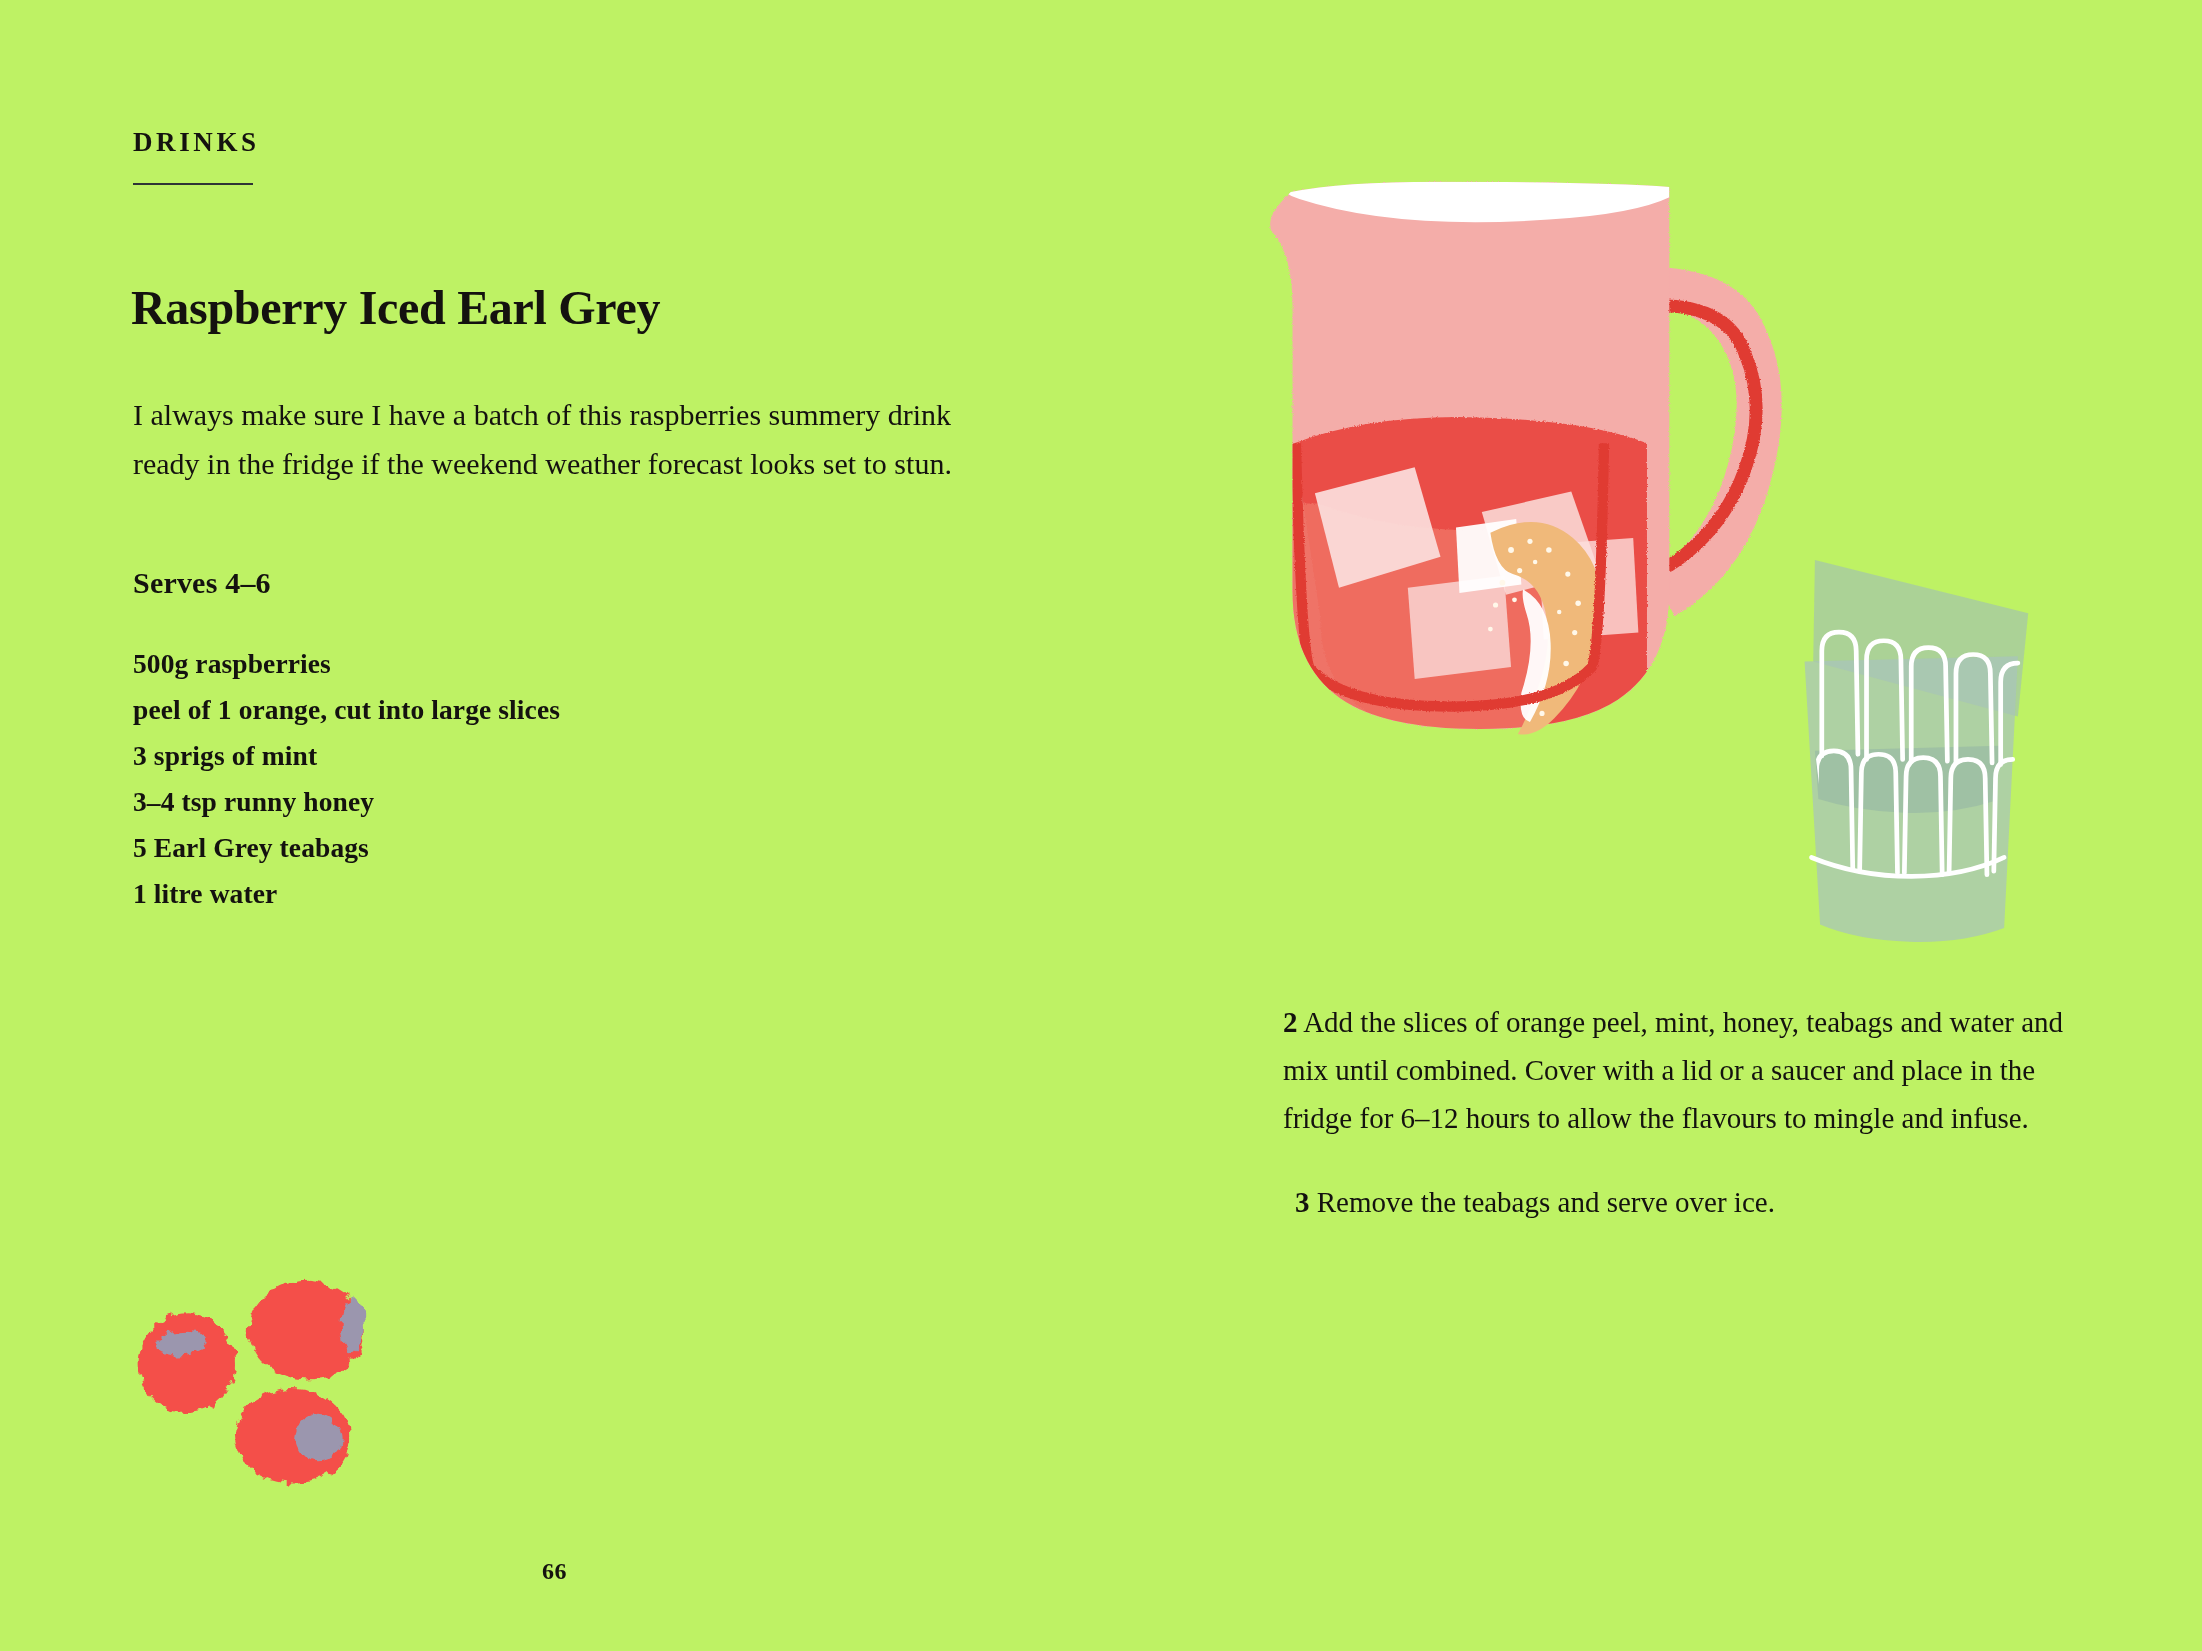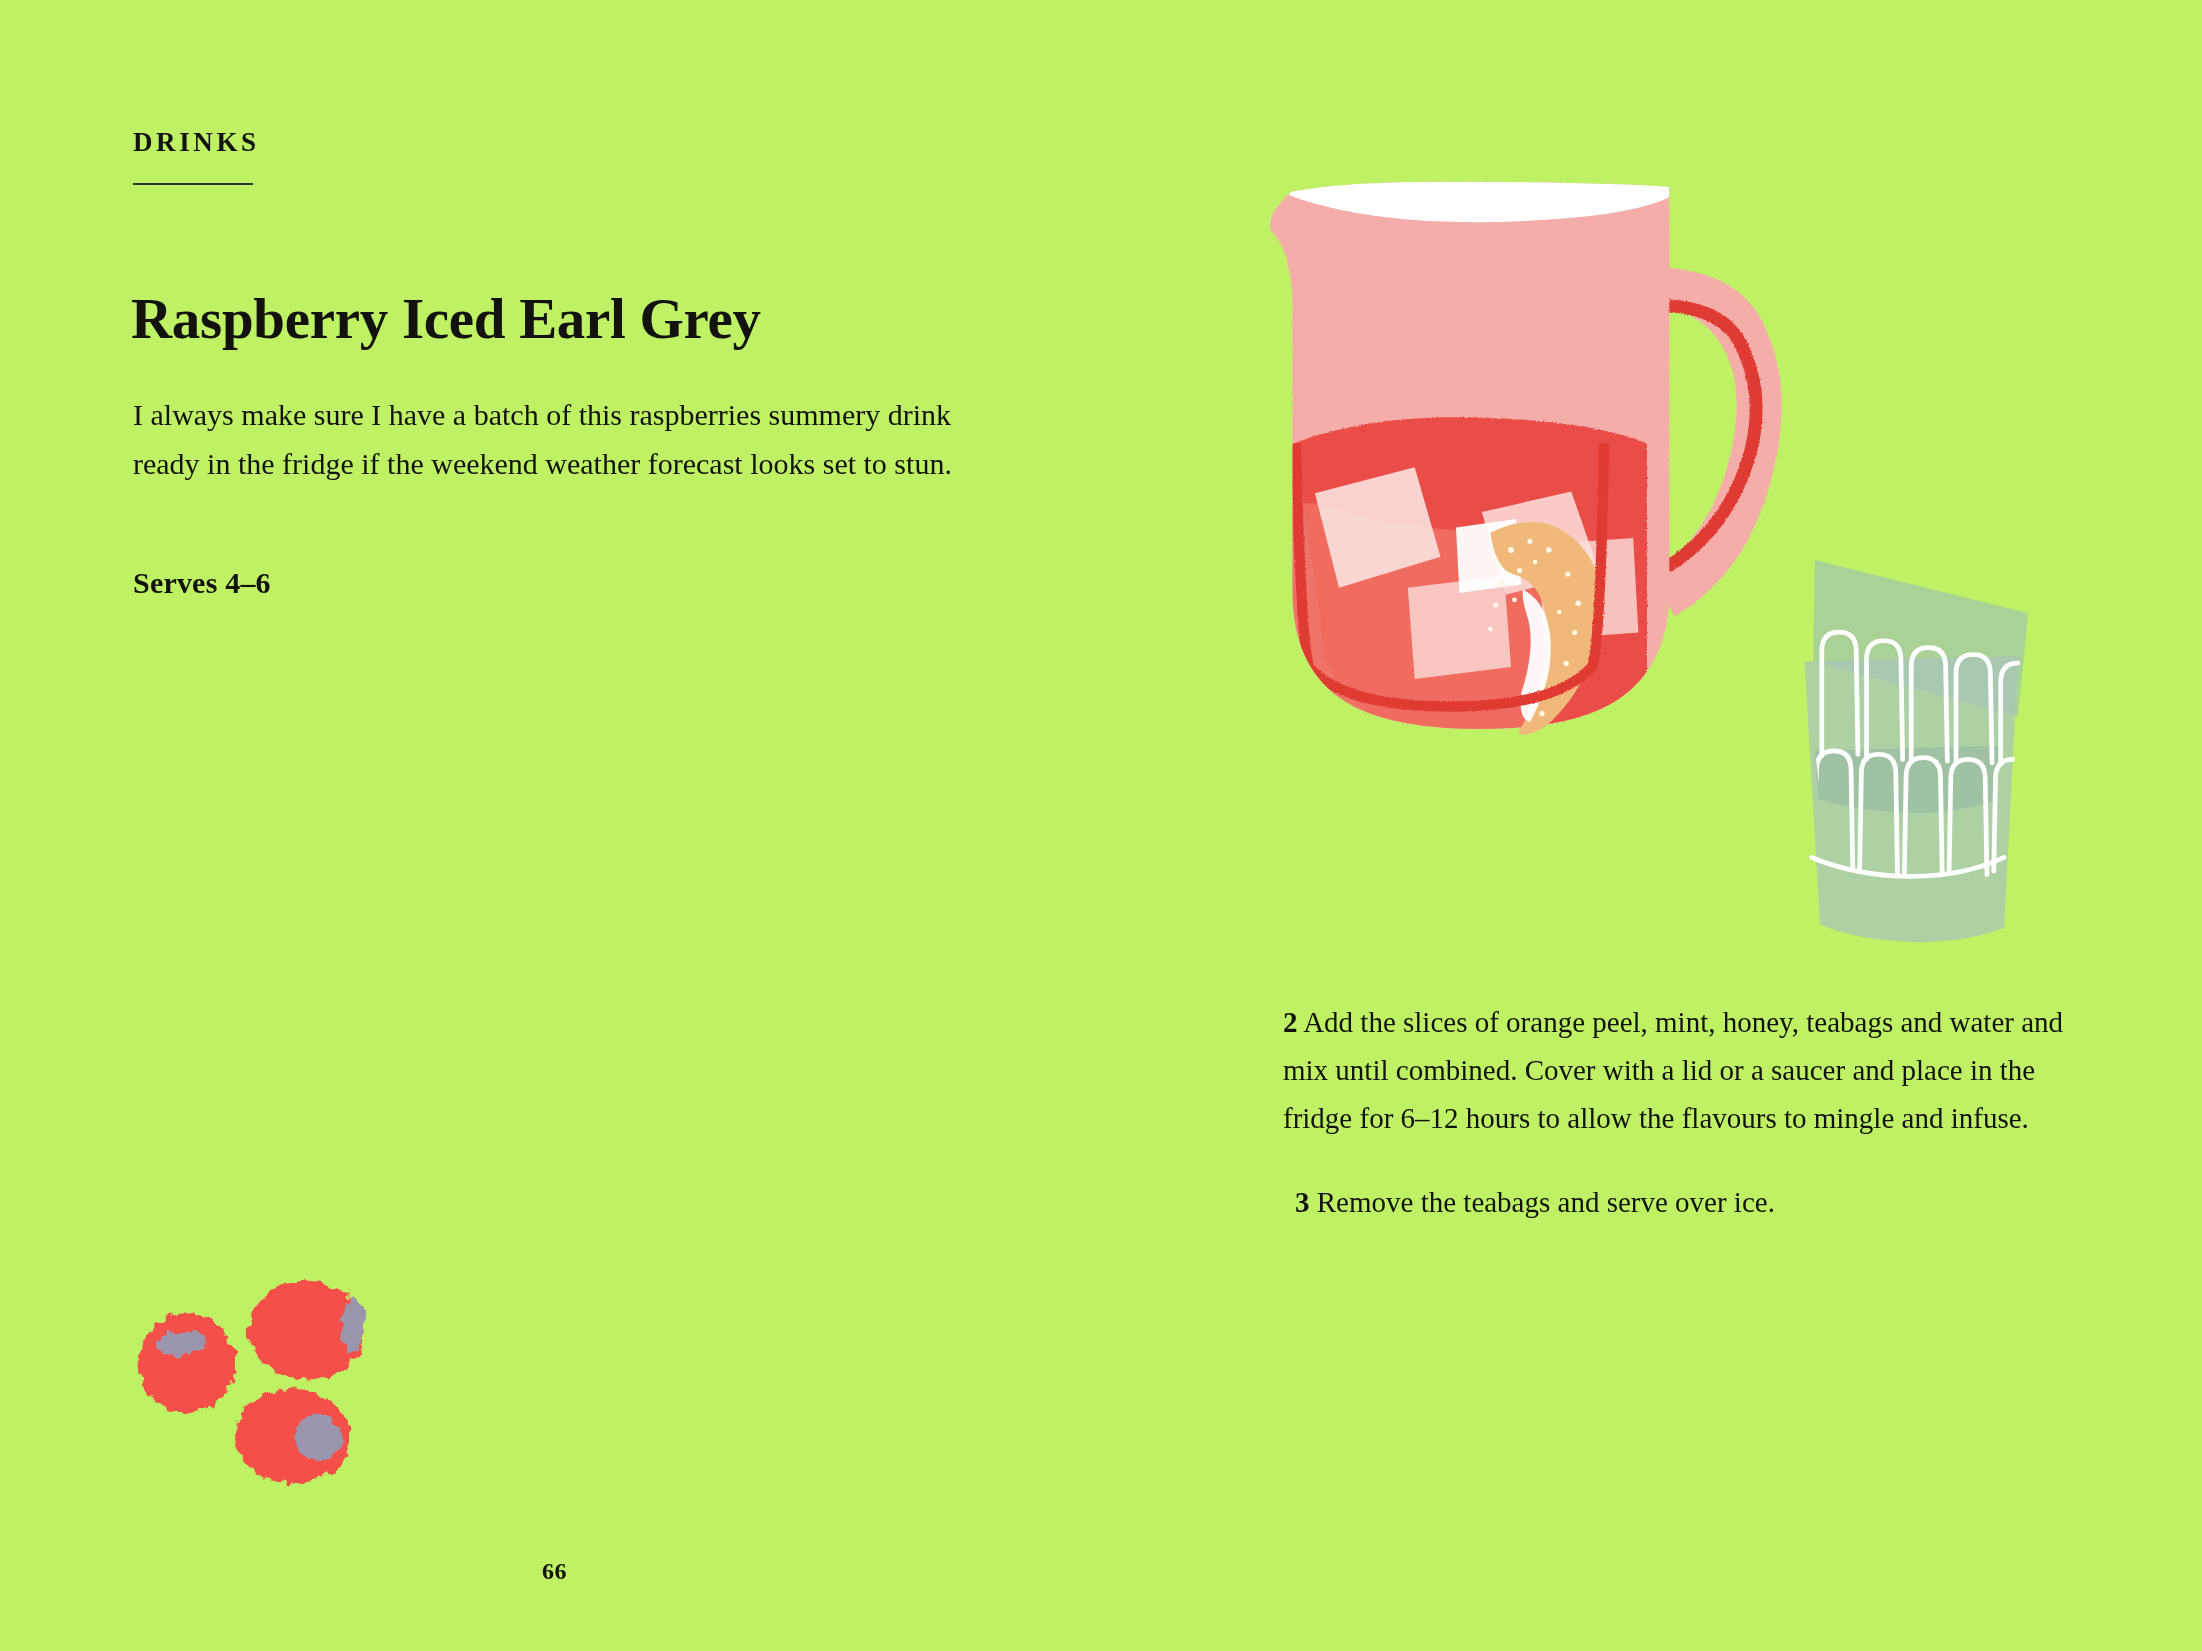--- a/index.html
+++ b/index.html
@@ -34,21 +34,21 @@
   }
   .label-rule {
     position: absolute;
     left: 133px; top: 183px;
     width: 120px; height: 1.7px;
     background: #2e3436;
   }
   .recipe-title {
     position: absolute;
     left: 131px; top: 248px;
-    font-size: 57px;
+    font-size: 48px;
     font-weight: bold;
     letter-spacing: -0.3px;
     color: #14120f;
     white-space: nowrap;
   }
   .intro {
     position: absolute;
     left: 133px; top: 360px;
     width: 826px;
     font-size: 30px;
@@ -129,20 +129,28 @@
     <div class="section-label">DRINKS</div>
 
     <div class="label-rule"></div>
 
     <h1 class="recipe-title">Raspberry Iced Earl Grey</h1>
 
     <p class="intro">I always make sure I have a batch of this raspberries summery drink ready in the fridge if the weekend weather forecast looks set to stun.</p>
 
     <div class="serves">Serves 4–6</div>
 
+    <ul class="ingredients">
+      <li>500g raspberries</li>
+      <li>peel of 1 orange, cut into large slices</li>
+      <li>3 sprigs of mint</li>
+      <li>3–4 tsp runny honey</li>
+      <li>5 Earl Grey teabags</li>
+      <li>1 litre water</li>
+    </ul>
 
     <div class="art-berries">
       <svg viewBox="0 0 340 300" width="293" height="258" aria-hidden="true">
         <defs>
           <filter id="bumpyA" x="-25%" y="-25%" width="150%" height="150%">
             <feTurbulence type="fractalNoise" baseFrequency="0.09" numOctaves="2" seed="7" result="n"></feTurbulence>
             <feDisplacementMap in="SourceGraphic" in2="n" scale="13" xChannelSelector="R" yChannelSelector="G"></feDisplacementMap>
           </filter>
           <filter id="bumpyB" x="-25%" y="-25%" width="150%" height="150%">
             <feTurbulence type="fractalNoise" baseFrequency="0.075" numOctaves="2" seed="23" result="n"></feTurbulence>

